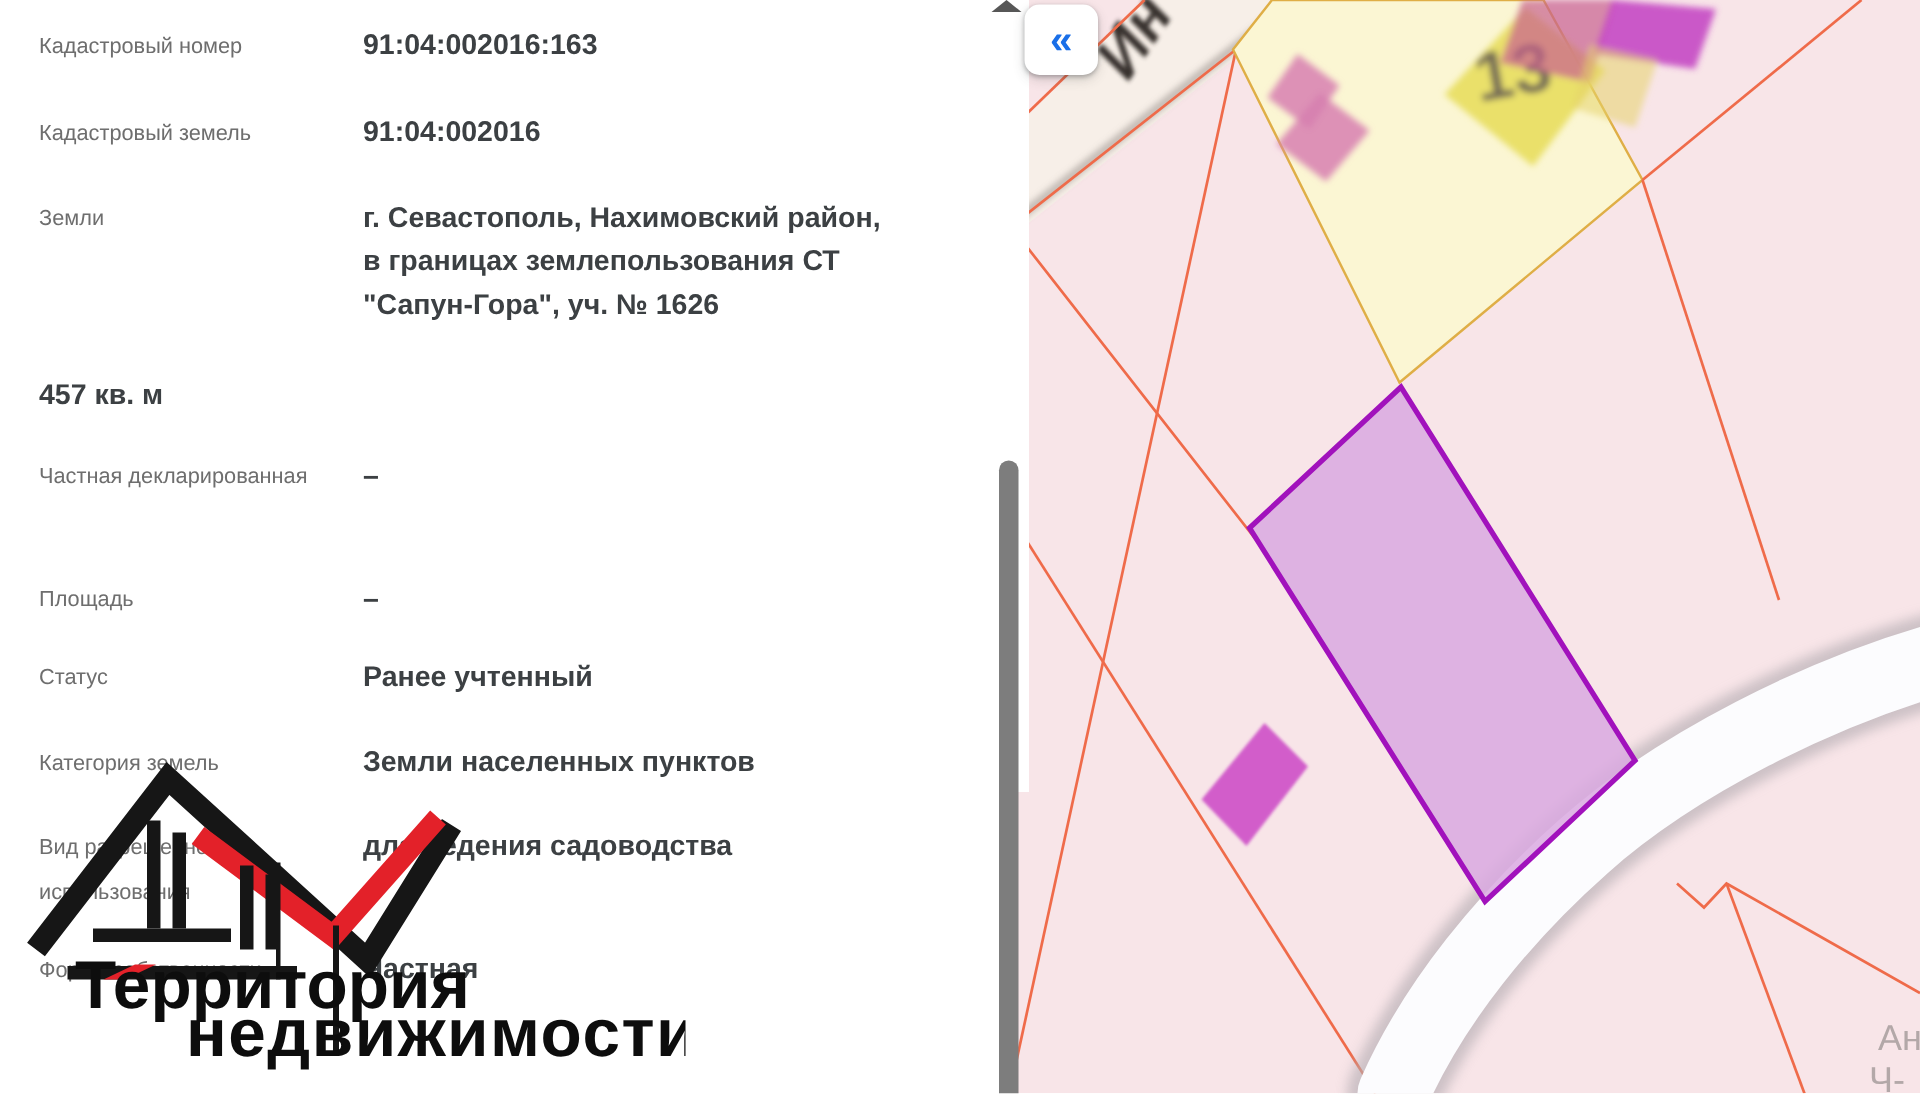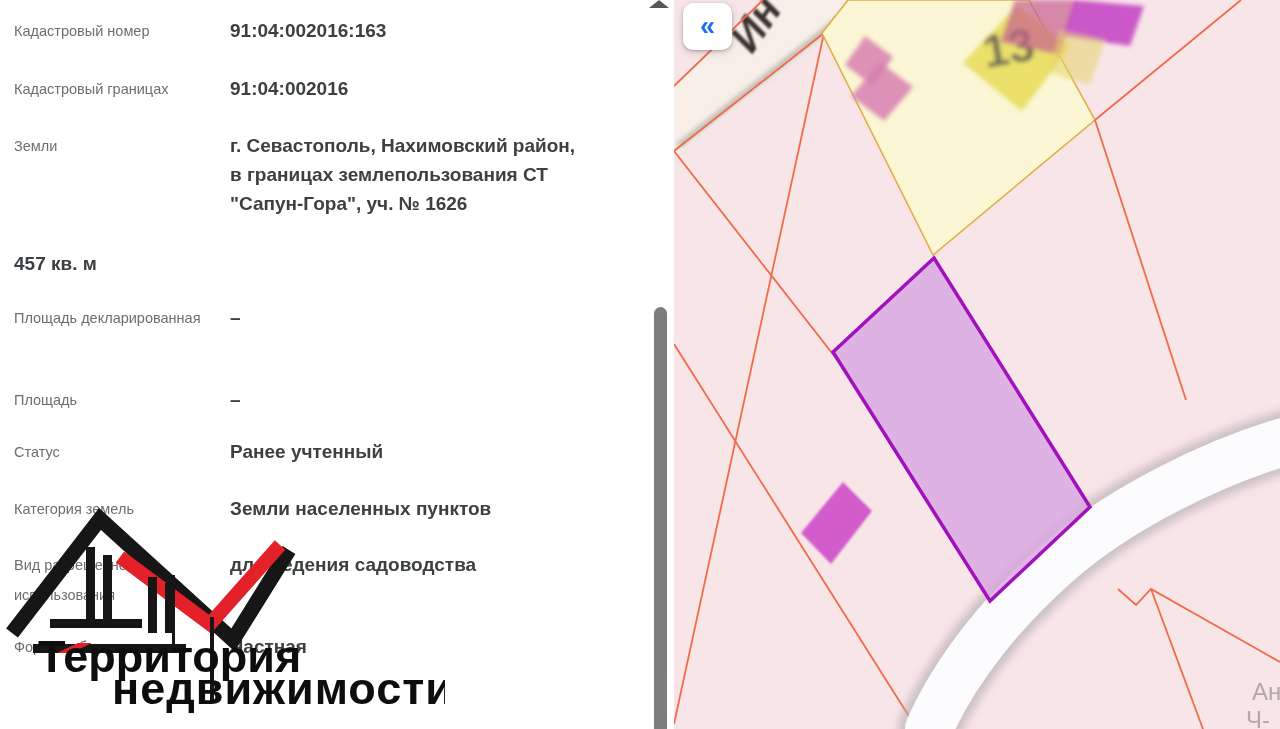--- a/index.html
+++ b/index.html
@@ -1,19 +1,19 @@
 <!DOCTYPE html>
 <html><head>
 <meta charset="utf-8">
 <style>
   html,body{margin:0;padding:0;}
   .app{position:relative;width:1280px;height:729px;overflow:hidden;background:#ffffff;
        font-family:"Liberation Sans","DejaVu Sans",sans-serif;}
   
-  .panel{position:absolute;left:0;top:0;width:674px;height:528px;background:#ffffff;z-index:1;}
+  .panel{position:absolute;left:12px;top:0;width:674px;height:528px;background:#ffffff;z-index:1;}
   .row{position:absolute;left:14px;width:632px;display:flex;}
   .label{width:216px;flex:none;color:#6e6e6e;font-size:14.5px;line-height:30px;padding-right:14px;box-sizing:border-box;}
   .value{color:#3c4043;font-size:19px;line-height:29px;white-space:pre-line;font-weight:bold;}
   .r1{top:16px}.r2{top:74px}.r3{top:131px}.r4{top:249px}.r5{top:303px}.r6{top:385px}
   .r7{top:437px}.r8{top:494px}.r9{top:550px}.r10{top:632px}.r11{top:692px}
   
   .scroll-thumb{position:absolute;left:654px;top:307px;width:13px;height:440px;background:#7d7d7d;border-radius:7px;z-index:6;}
   .scroll-arrow{position:absolute;left:649px;top:0;width:0;height:0;z-index:6;
     border-left:10px solid transparent;border-right:10px solid transparent;border-bottom:8px solid #575757;}
   
@@ -31,34 +31,34 @@
 
 <div class="app">
 
   <div class="panel">
 
     <div class="row r1">
       <div class="label">Кадастровый номер</div>
       <div class="value">91:04:002016:163</div>
     </div>
     <div class="row r2">
-      <div class="label">Кадастровый границах</div>
+      <div class="label">Кадастровый земель</div>
       <div class="value">91:04:002016</div>
     </div>
     <div class="row r3">
       <div class="label">Земли</div>
       <div class="value">г. Севастополь, Нахимовский район,
 в границах землепользования СТ
 "Сапун-Гора", уч. № 1626</div>
     </div>
     <div class="row r4">
       <div class="value">457 кв. м</div>
     </div>
     <div class="row r5">
-      <div class="label">Площадь декларированная</div>
+      <div class="label">Частная декларированная</div>
       <div class="value">–</div>
     </div>
     <div class="row r6">
       <div class="label">Площадь</div>
       <div class="value">–</div>
     </div>
     <div class="row r7">
       <div class="label">Статус</div>
       <div class="value">Ранее учтенный</div>
     </div>

